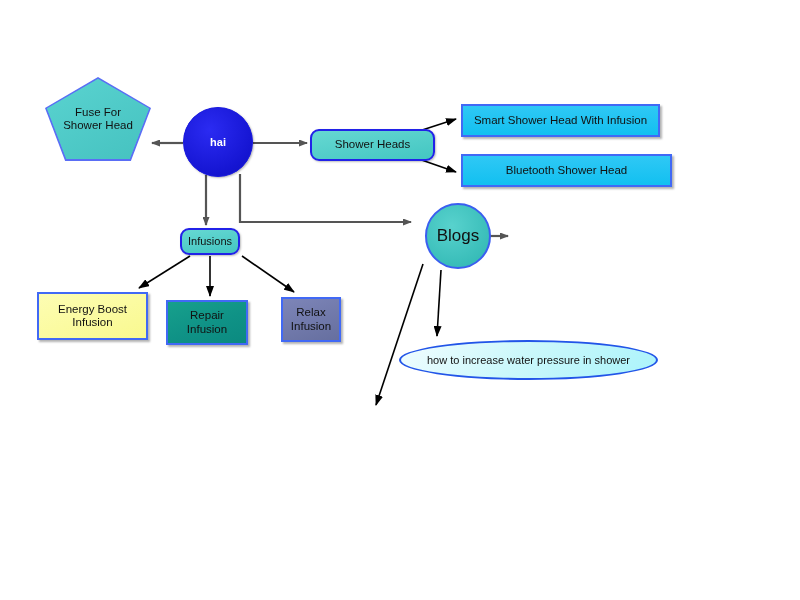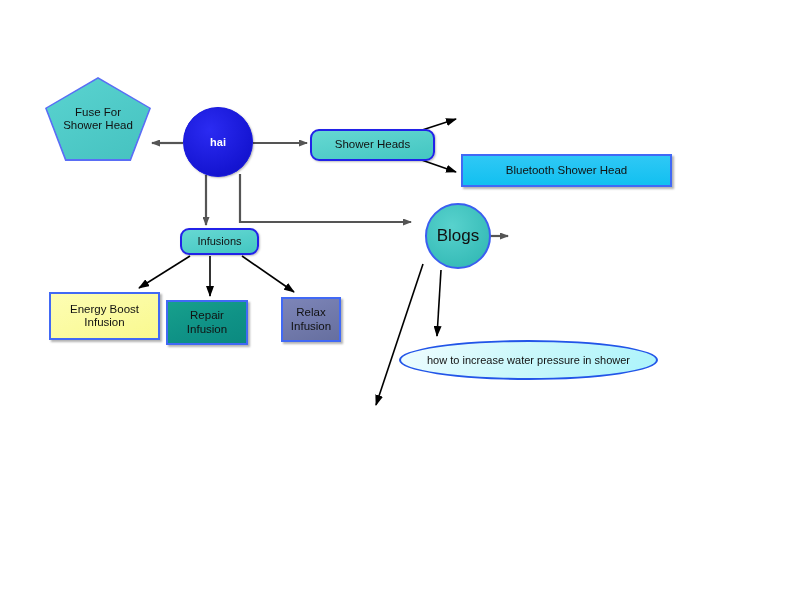--- a/index.html
+++ b/index.html
@@ -78,21 +78,21 @@
   
   .n-round {
     border-radius: 9px;
     border: 2px solid #2222e8;
     background-image: linear-gradient(170deg, #66d8d2 0%, #43c6c2 100%);
     font-size: 11.5px;
     color: #111111;
     box-shadow: 1px 1px 2px rgba(0,0,0,0.25);
   }
   .n-showerheads { left: 310px; top: 129px; width: 125px; height: 32px; }
-  .n-infusions   { left: 180px; top: 228px; width: 79px;  height: 27px; font-size: 11px; }
+  .n-infusions   { left: 180px; top: 228px; width: 60px;  height: 27px; font-size: 11px; }
 
   
   .n-blogs {
     left: 425px; top: 203px;
     width: 66px; height: 66px;
     border-radius: 50%;
     border: 2px solid #3b5ef0;
     background-image: radial-gradient(circle at 40% 34%, #58d2cd 0%, #37bcb8 75%, #2fb0ac 100%);
     font-size: 17px;
     color: #111111;
@@ -109,21 +109,20 @@
     left: 461px; top: 104px; width: 199px; height: 33px;
     background-image: linear-gradient(180deg, #2fc8f5 0%, #12c0f0 100%);
   }
   .n-bluetooth {
     left: 461px; top: 154px; width: 211px; height: 33px;
     background-image: linear-gradient(180deg, #2fc8f5 0%, #12c0f0 100%);
   }
   .n-energy {
     left: 37px; top: 292px; width: 111px; height: 48px;
     background-image: linear-gradient(160deg, #fdfdb3 0%, #f9f98f 100%);
-    margin-left: 12px;
   }
   .n-repair {
     left: 166px; top: 300px; width: 82px; height: 45px;
     background-image: linear-gradient(160deg, #17a08c 0%, #0f9286 55%, #0b8a80 100%);
   }
   .n-relax {
     left: 281px; top: 297px; width: 60px; height: 45px;
     background-image: linear-gradient(160deg, #7d85b8 0%, #666f9f 100%);
   }
 
@@ -181,20 +180,21 @@
 
   <div class="node n-pentagon-border"></div>
 
   <div class="node n-root">hai</div>
 
   <div class="node n-pentagon">Fuse For
 Shower Head</div>
 
   <div class="node n-round n-showerheads">Shower Heads</div>
 
+  <div class="node n-rect n-smart">Smart Shower Head With Infusion</div>
 
   <div class="node n-rect n-bluetooth">Bluetooth Shower Head</div>
 
   <div class="node n-round n-infusions">Infusions</div>
 
   <div class="node n-rect n-energy">Energy Boost
 Infusion</div>
 
   <div class="node n-rect n-repair">Repair
 Infusion</div>

